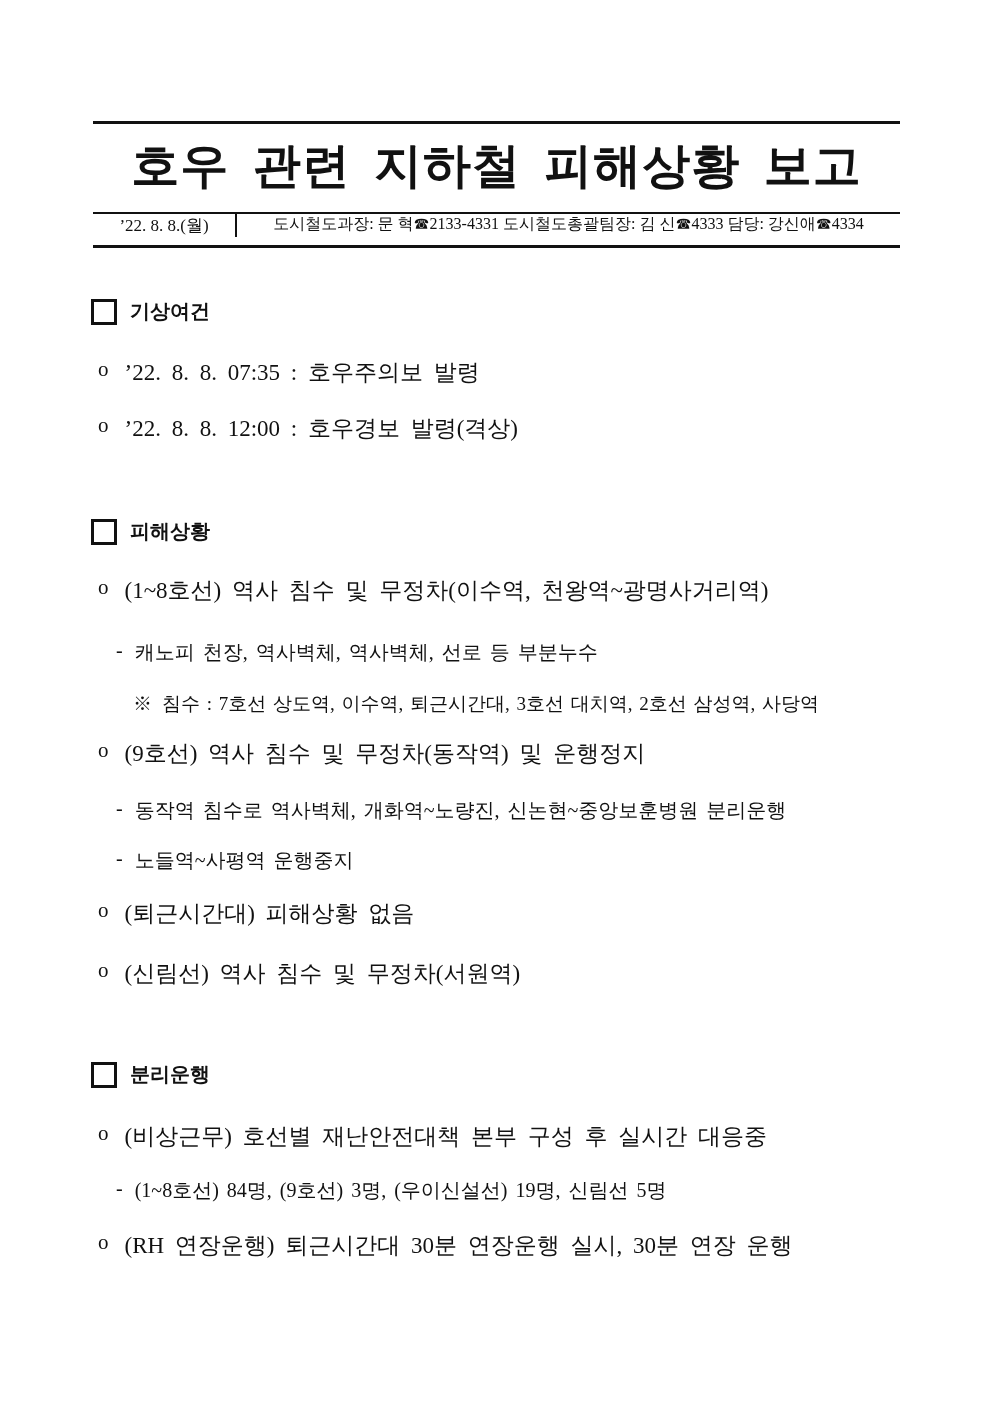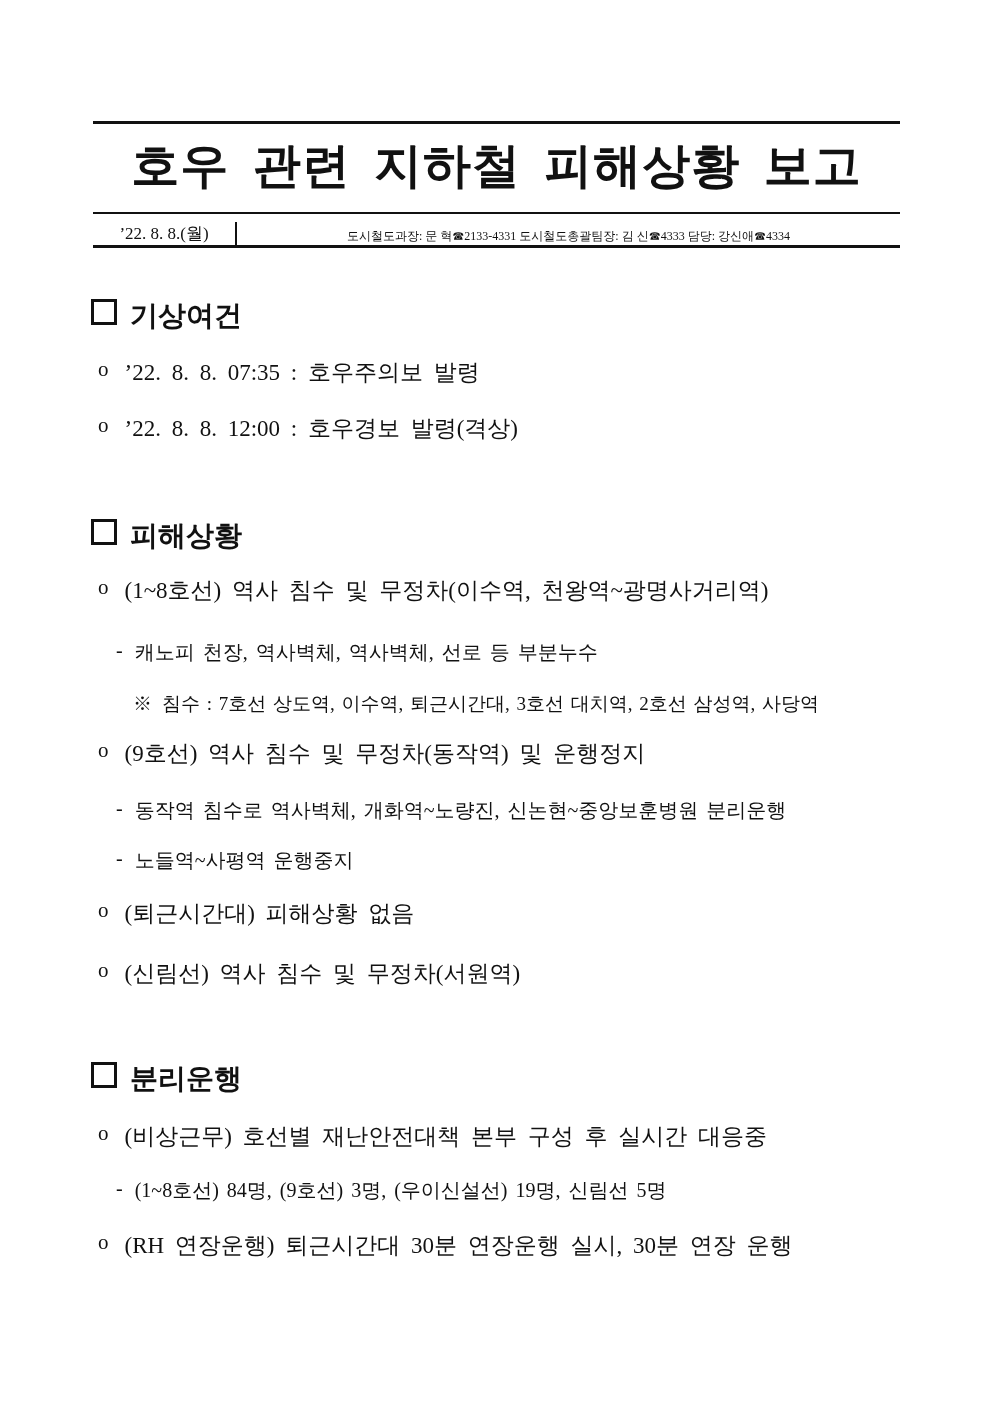--- a/index.html
+++ b/index.html
@@ -38,47 +38,47 @@
   }
 
   
   .header-table {
     position: absolute;
     left: 93px; top: 212px;
     width: 807px; height: 31px;
     border-top: 2px solid #111111;
     border-bottom: 3px solid #111111;
     display: flex;
-    align-items: flex-end;
+    align-items: flex-start;
     box-sizing: content-box;
   }
   .date-cell {
     width: 142px;
     border-right: 2px solid #111111;
     display: flex; align-items: center; justify-content: center;
     font-size: 17px;
     white-space: nowrap;
   }
   .contacts-cell {
     flex: 1;
     display: flex; align-items: center; justify-content: center;
-    font-size: 12px;
+    font-size: 16px;
     white-space: nowrap;
   }
 
   
   .section-header {
     position: absolute;
     left: 91px;
     display: flex;
-    align-items: flex-start;
+    align-items: flex-end;
     gap: 13px;
     font-family: "Liberation Sans", sans-serif;
     font-weight: 800;
-    font-size: 28px;
+    font-size: 20px;
     white-space: nowrap;
   }
   .section-box {
     width: 20px; height: 20px;
     border: 3px solid #111111;
     flex: 0 0 auto;
     margin-top: 2px;
   }
 
   

